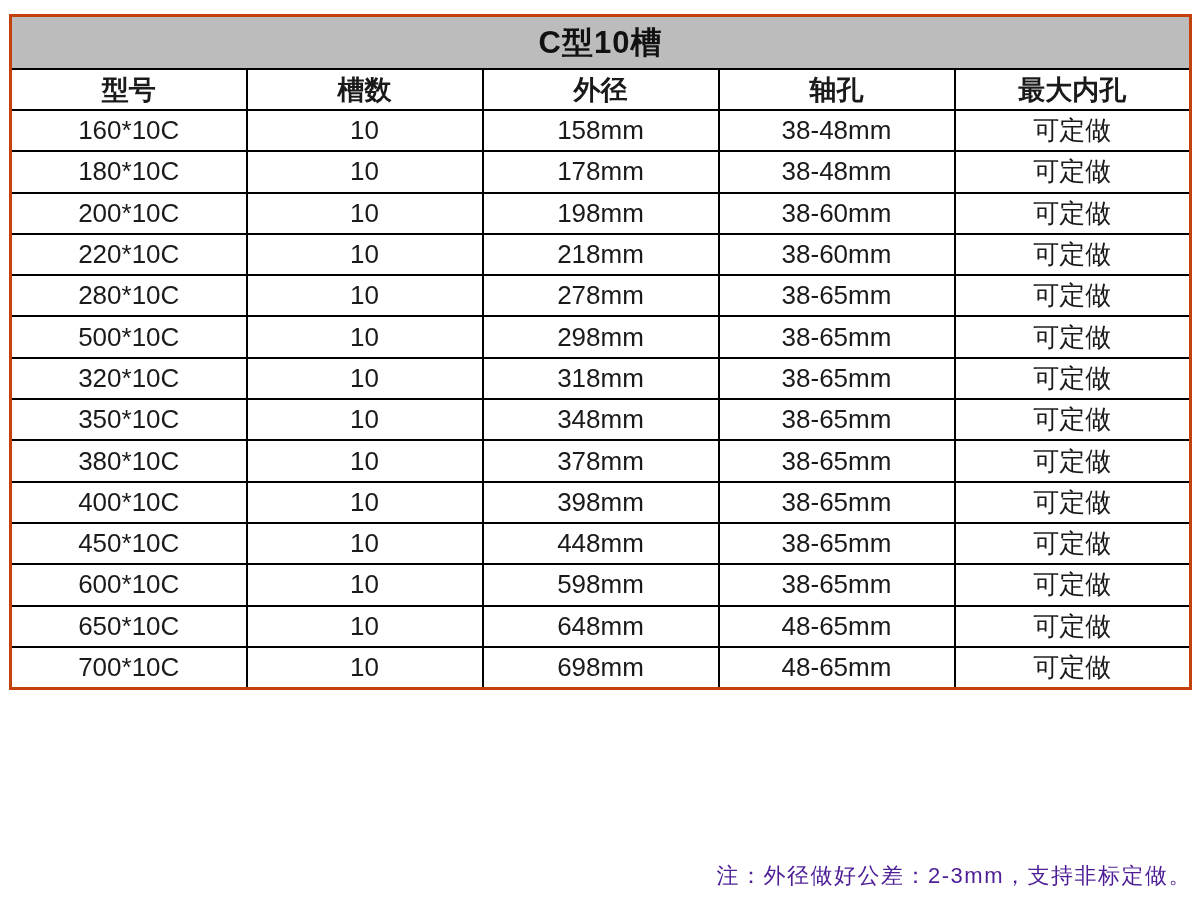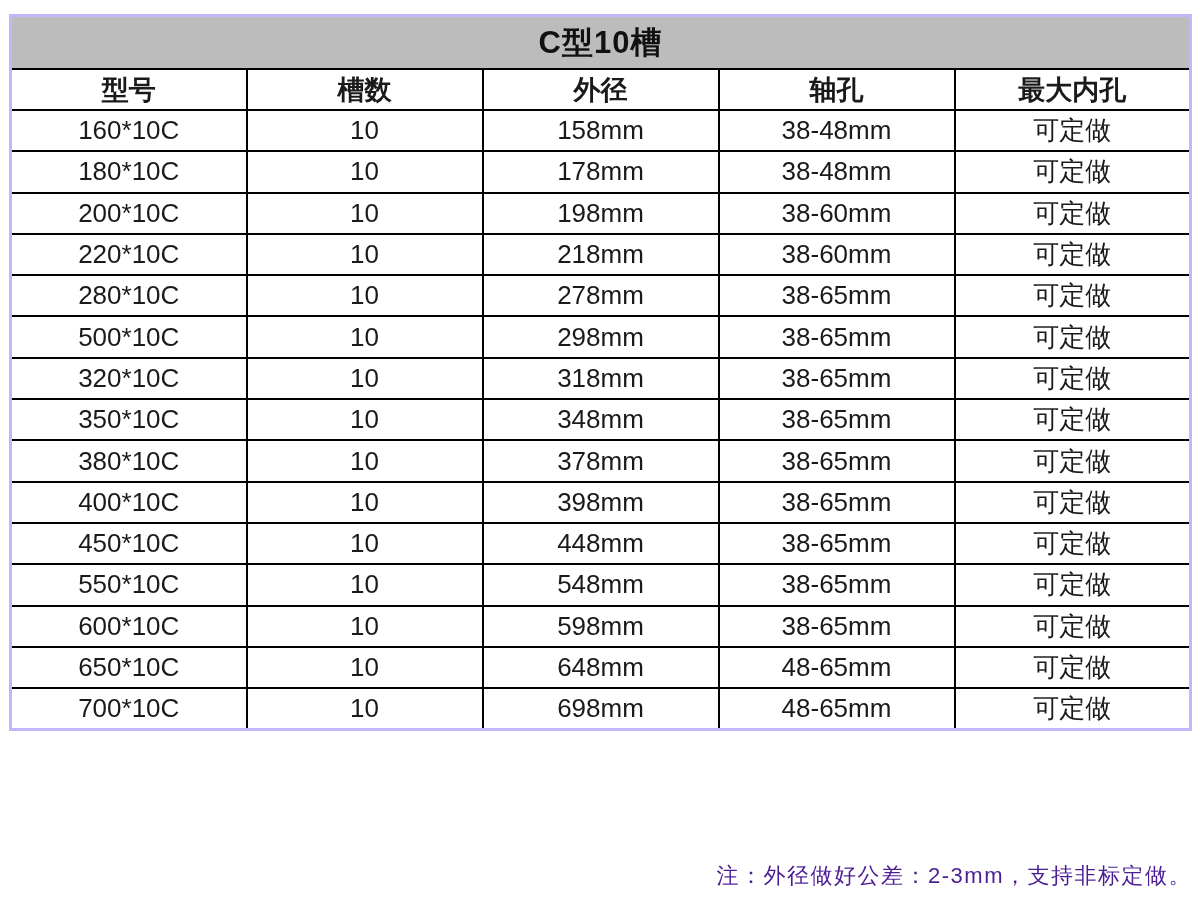--- a/index.html
+++ b/index.html
@@ -15,21 +15,21 @@
     background: #ffffff;
     overflow: hidden;
   }
   .spec-table {
     position: absolute;
     left: 9px;
     top: 14px;
     width: 1183px;
     border-collapse: collapse;
     table-layout: fixed;
-    border: 3px solid #c4b5fd;
+    border: 3px solid #c2410c;
     color: #1a1a1a;
   }
   .spec-table th,
   .spec-table td {
     border: 2px solid #000000;
     text-align: center;
     vertical-align: middle;
     white-space: nowrap;
     overflow: hidden;
     padding: 0;
@@ -151,27 +151,20 @@
           <td>可定做</td>
         </tr>
         <tr>
           <td>450*10C</td>
           <td>10</td>
           <td>448mm</td>
           <td>38-65mm</td>
           <td>可定做</td>
         </tr>
         <tr>
-          <td>550*10C</td>
-          <td>10</td>
-          <td>548mm</td>
-          <td>38-65mm</td>
-          <td>可定做</td>
-        </tr>
-        <tr>
           <td>600*10C</td>
           <td>10</td>
           <td>598mm</td>
           <td>38-65mm</td>
           <td>可定做</td>
         </tr>
         <tr>
           <td>650*10C</td>
           <td>10</td>
           <td>648mm</td>

